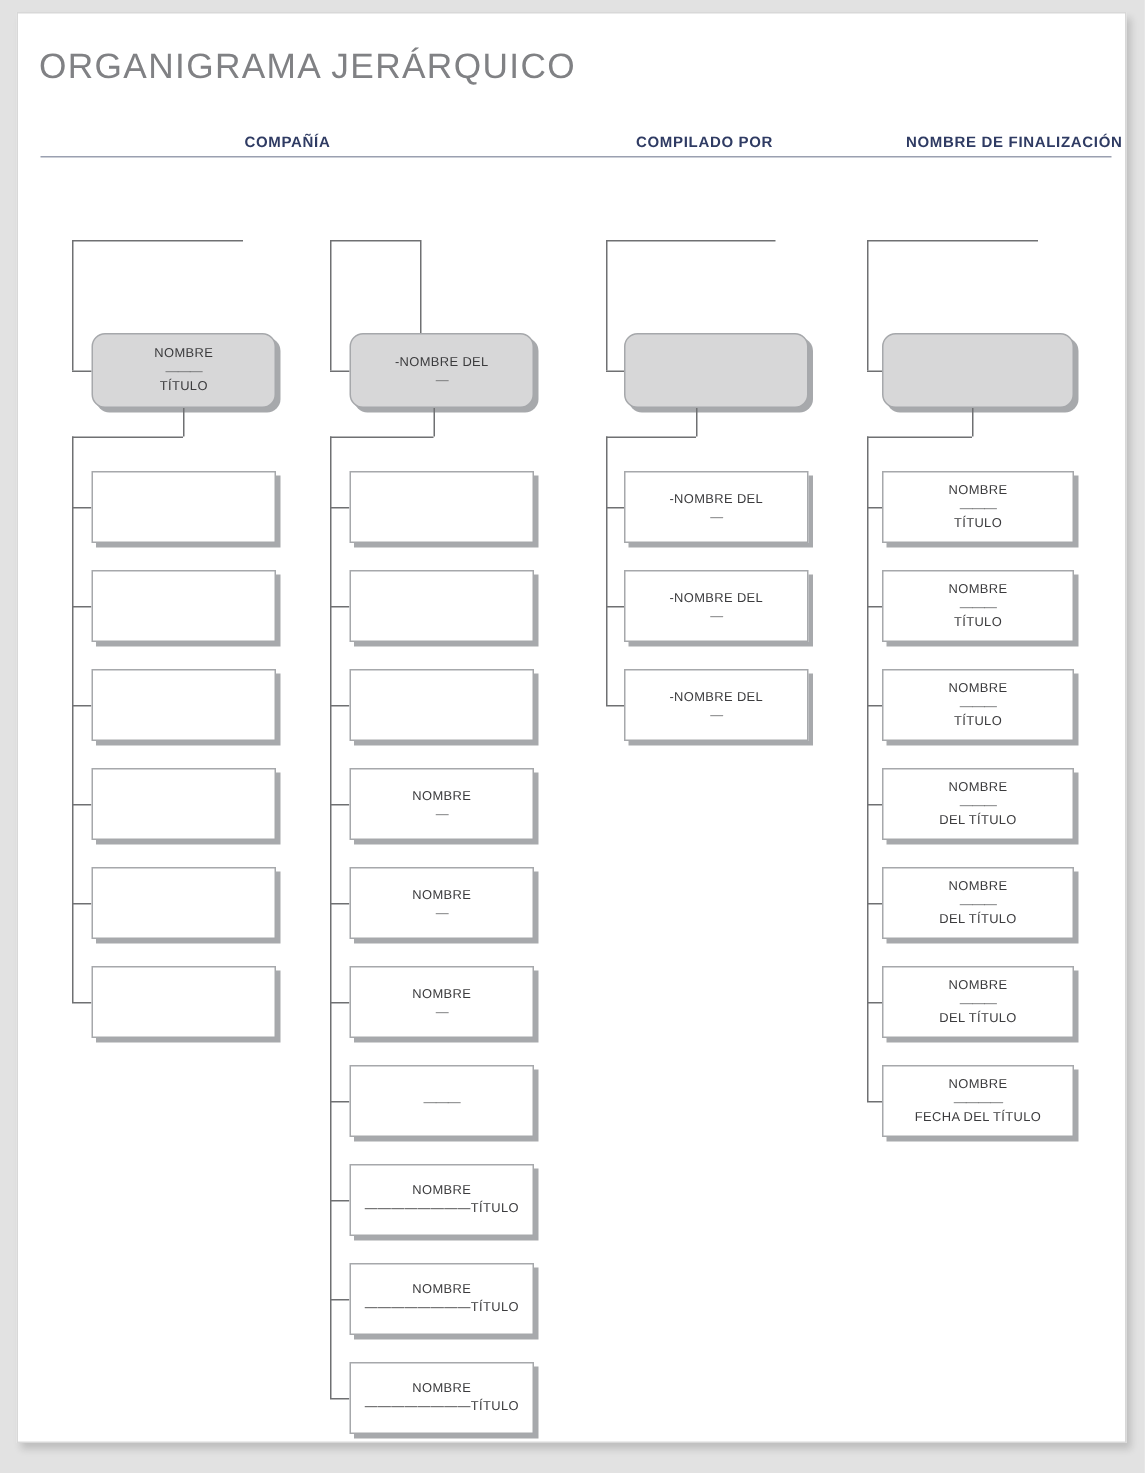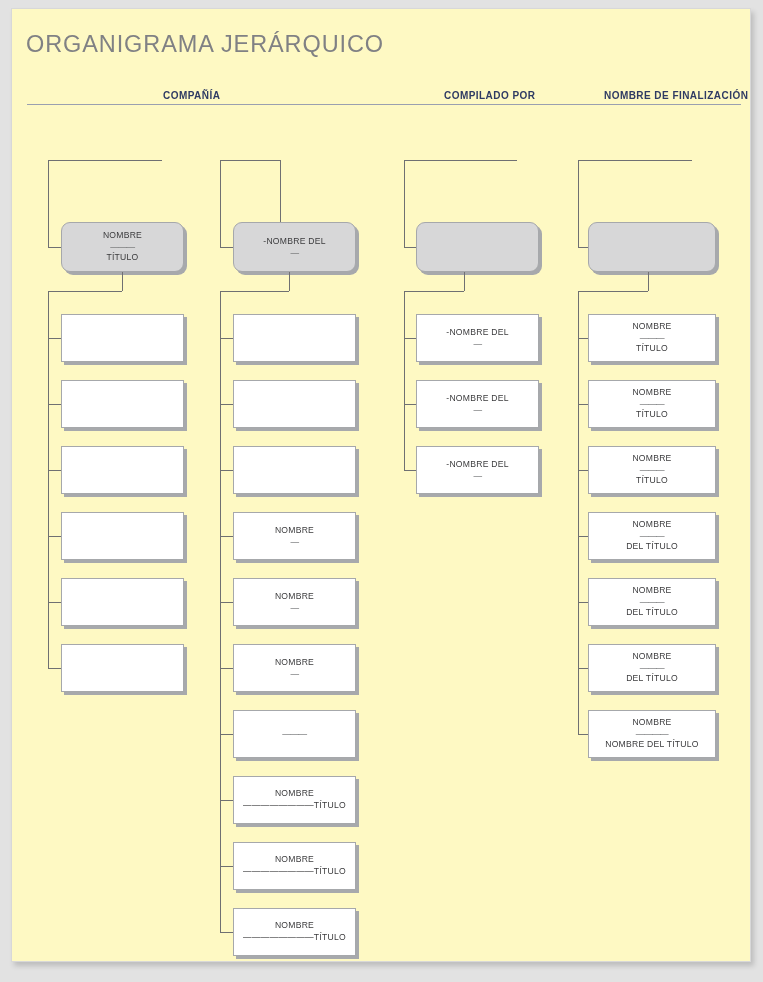--- a/index.html
+++ b/index.html
@@ -14,21 +14,21 @@
     height: 982px;
     background: #e2e2e2;
     overflow: hidden;
   }
   #sheet {
     position: absolute;
     left: 11px;
     top: 8px;
     width: 738px;
     height: 952px;
-    background: #fef9c3;
+    background: #ffffff;
     border: 1px solid #d8d8d8;
     box-shadow: 3px 4px 5px rgba(0,0,0,0.16);
     overflow: hidden;
   }
 
   
   #doc-title {
     position: absolute;
     left: 14px;
     top: 22px;
@@ -99,21 +99,21 @@
 </style>
 </head>
 <body>
 
 <div id="page">
   <div id="sheet">
 
     <div id="doc-title">ORGANIGRAMA JERÁRQUICO</div>
 
     <div class="hdr-label" style="left:151px">COMPAÑÍA</div>
-    <div class="hdr-label" style="left:432px">COMPILADO POR</div>
+    <div class="hdr-label" style="left:412px">COMPILADO POR</div>
     <div class="hdr-label" style="left:592px">NOMBRE DE FINALIZACIÓN</div>
     <div id="hdr-rule"></div>
 
     <div id="chart">
         <div class="line hline" style="left: 36px; top: 151px; width: 114px;"></div>
         <div class="line vline" style="left: 36px; top: 151px; height: 87px;"></div>
         <div class="line hline" style="left: 36px; top: 238px; width: 13px;"></div>
         <div class="node head" style="left: 49px; top: 213px; width: 123px; height: 50px;">
           <span class="l1">NOMBRE</span>
           <span class="sep">———</span>
@@ -247,18 +247,18 @@
         <div class="line hline" style="left: 566px; top: 659px; width: 10px;"></div>
         <div class="node" style="left: 576px; top: 635px; width: 128px; height: 48px;">
           <span class="l1">NOMBRE</span>
           <span class="sep">———</span>
           <span class="l2">DEL TÍTULO</span>
         </div>
         <div class="line hline" style="left: 566px; top: 725px; width: 10px;"></div>
         <div class="node" style="left: 576px; top: 701px; width: 128px; height: 48px;">
           <span class="l1">NOMBRE</span>
           <span class="sep">————</span>
-          <span class="l2">NOMBRE DEL TÍTULO</span>
+          <span class="l2">FECHA DEL TÍTULO</span>
         </div>
       </div>
 
   </div>
 </div>
 
 </body></html>

